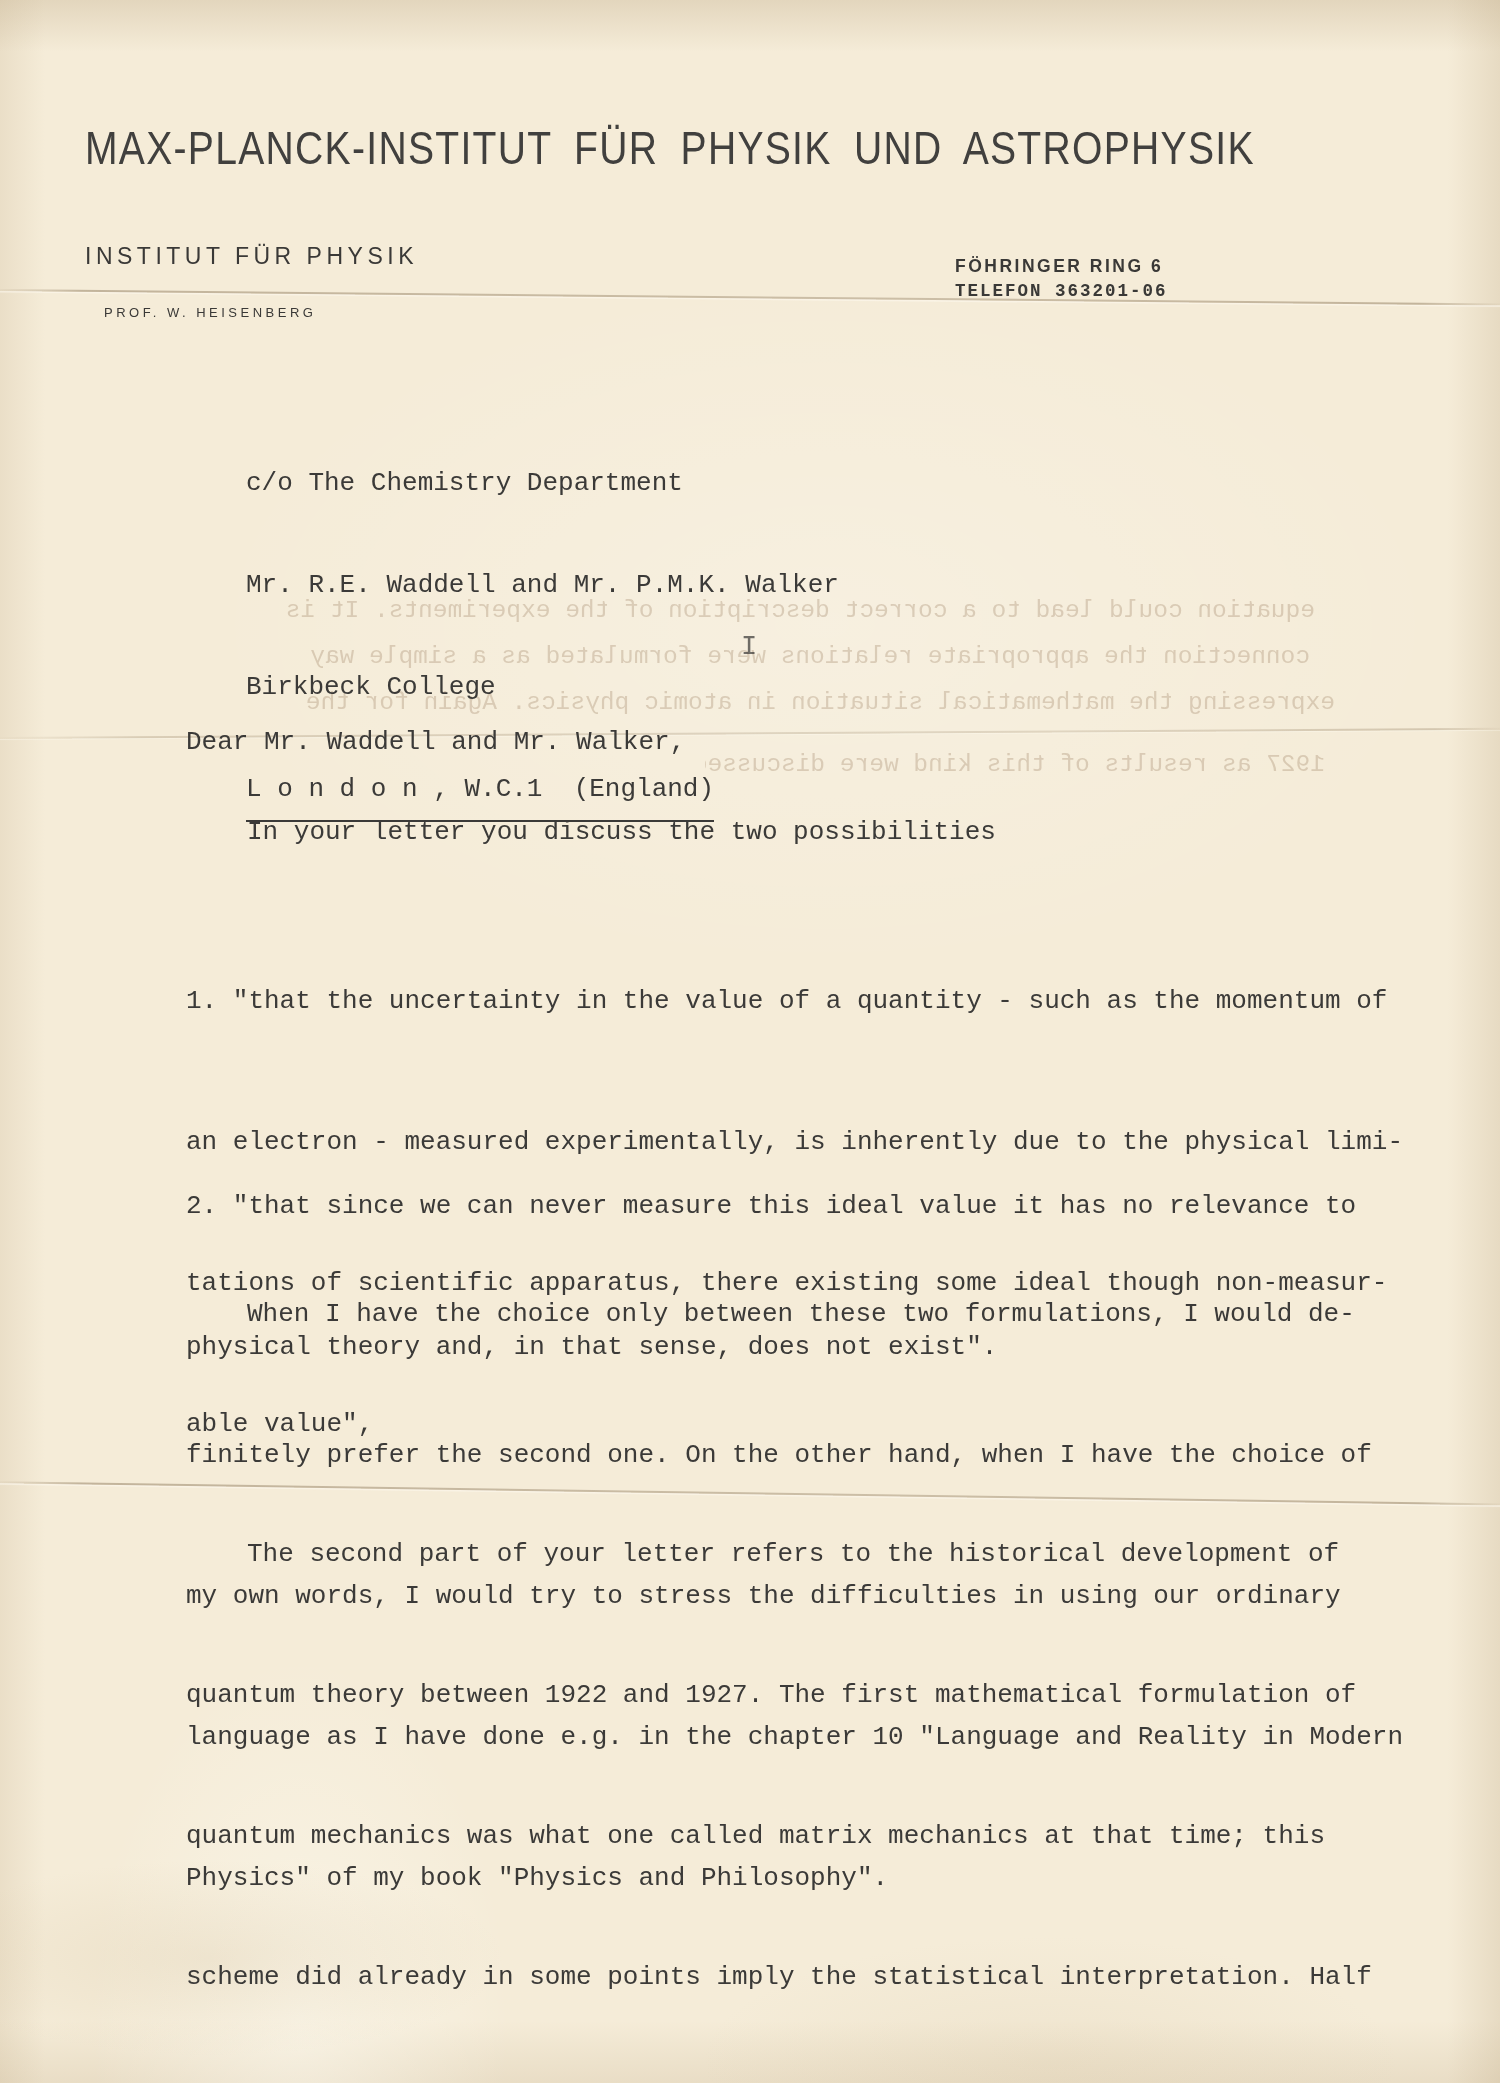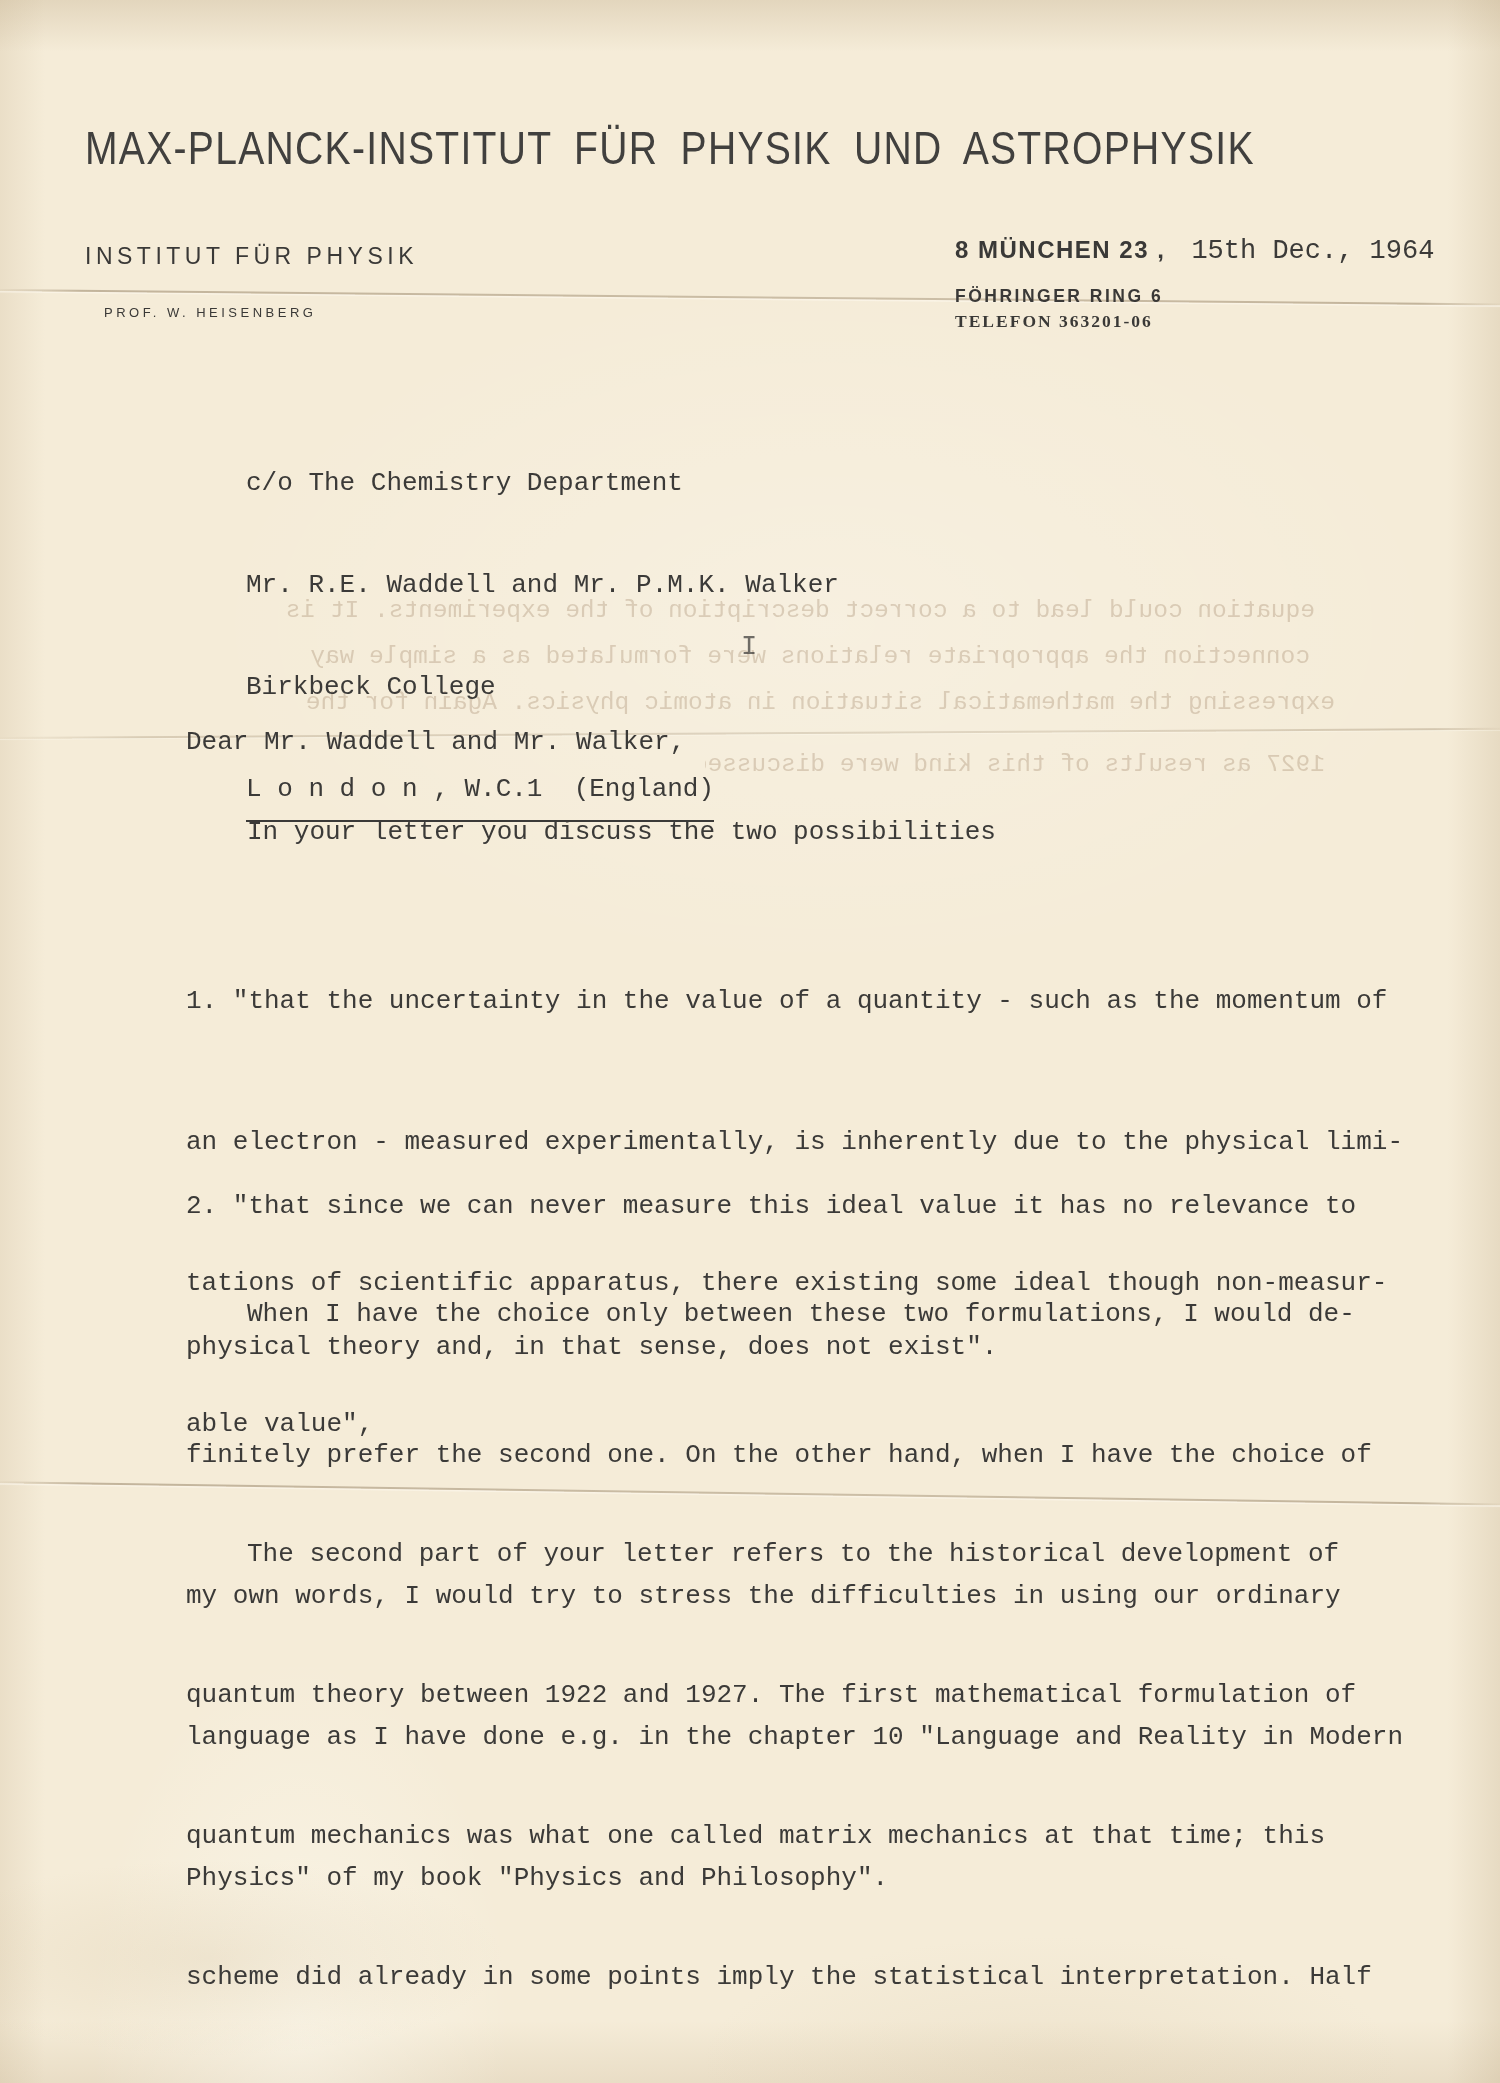--- a/index.html
+++ b/index.html
@@ -45,21 +45,21 @@
   .lh-city{
     font-family:"Liberation Sans", sans-serif;
     font-size:24px;font-weight:700;letter-spacing:1.5px;color:#3a3937;
   }
   .lh-date{font-family:"Liberation Mono", monospace;font-size:27px;color:#3b3a38;}
   .lh-street{
     font-family:"Liberation Sans", sans-serif;
     font-size:17.5px;font-weight:700;letter-spacing:2.5px;color:#3a3937;margin-top:20px;
   }
   .lh-phone{
-    font-family:Liberation Serif, serif;
+    font-family:Liberation Mono, monospace;
     font-size:17.5px;font-weight:700;letter-spacing:2px;color:#3a3937;margin-top:4px;
   }
   
   .tw{font-family:"Liberation Mono", monospace;font-size:26px;color:#3b3a38;white-space:pre;}
   .recipient{left:246px;top:398px;line-height:34px;}
   .u-line span{display:inline-block;border-bottom:2.5px solid #3b3a38;padding-bottom:14px;}
   .marker{left:741px;top:632px;font-size:27px;opacity:0.72;}
   .salutation{left:186px;top:727px;}
   .intro{left:247px;top:817px;}
   .para{left:186px;line-height:47px;}
@@ -97,24 +97,20 @@
 
   <div class="abs crease crease-dark c1"></div>
   <div class="abs crease crease-soft c2"></div>
   <div class="abs crease crease-dark c3"></div>
 
   <div class="abs lh-title">MAX-PLANCK-INSTITUT FÜR PHYSIK UND ASTROPHYSIK</div>
   <div class="abs lh-dept">INSTITUT FÜR PHYSIK</div>
   <div class="abs lh-prof">PROF. W. HEISENBERG</div>
 
   <div class="abs lh-right">
-    <div class="lh-city-row">
-      <span class="lh-city">8 MÜNCHEN 23 ,</span>
-      <span class="lh-date">15th Dec., 1964</span>
-    </div>
     <div class="lh-street">FÖHRINGER RING 6</div>
     <div class="lh-phone">TELEFON 363201-06</div>
   </div>
 
   <div class="abs tw recipient">
     <div>c/o The Chemistry Department</div>
     <div>Mr. R.E. Waddell and Mr. P.M.K. Walker</div>
     <div>Birkbeck College</div>
     <div class="u-line"><span>L o n d o n , W.C.1  (England)</span></div>
   </div>

